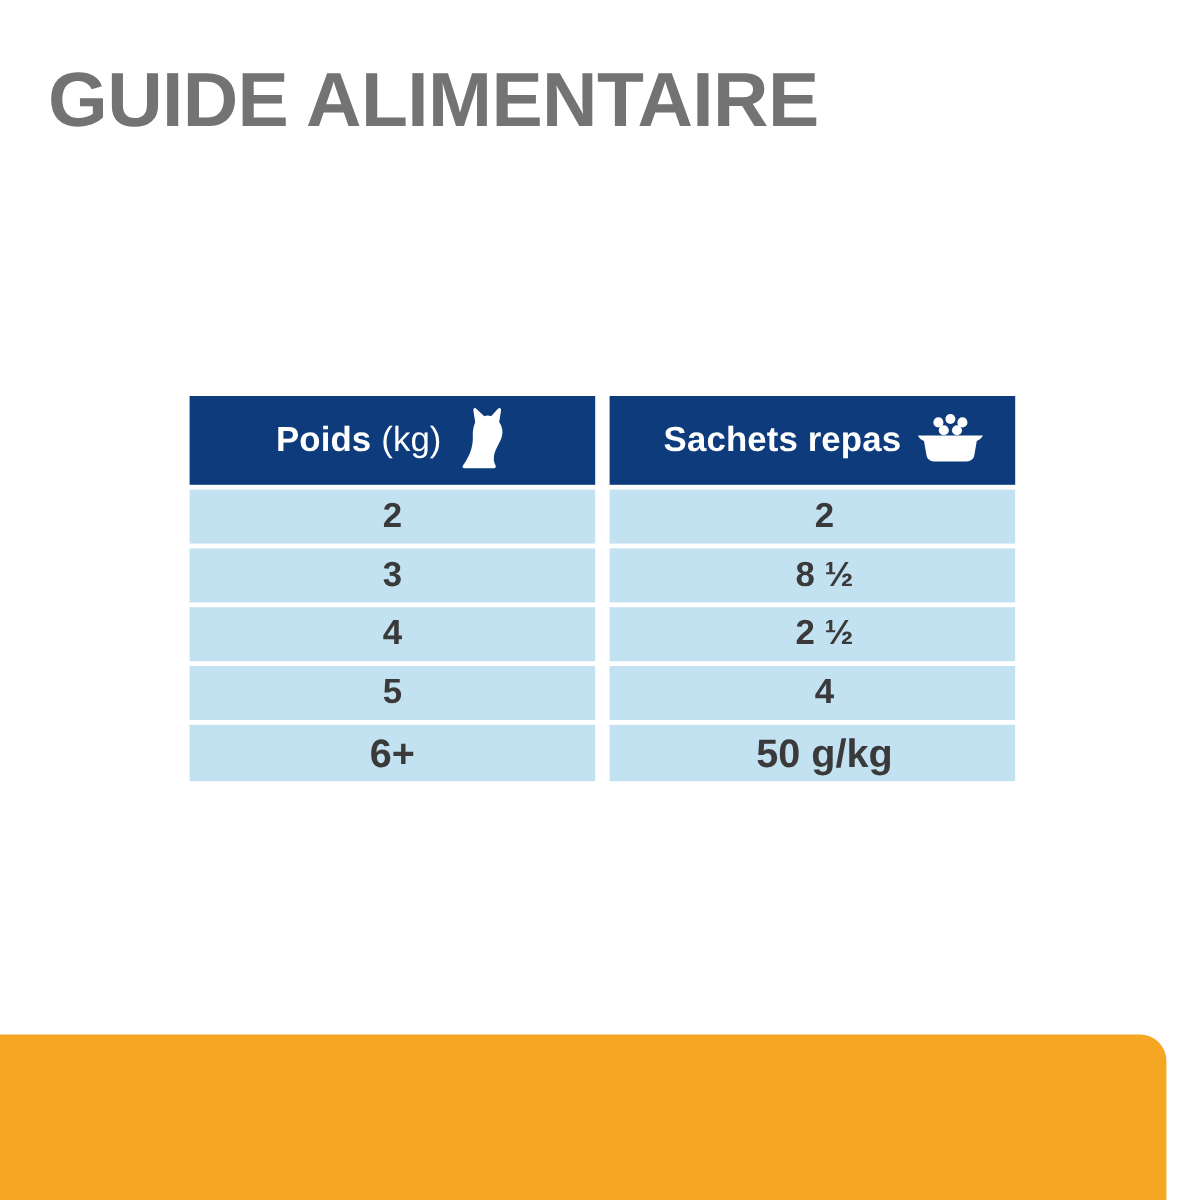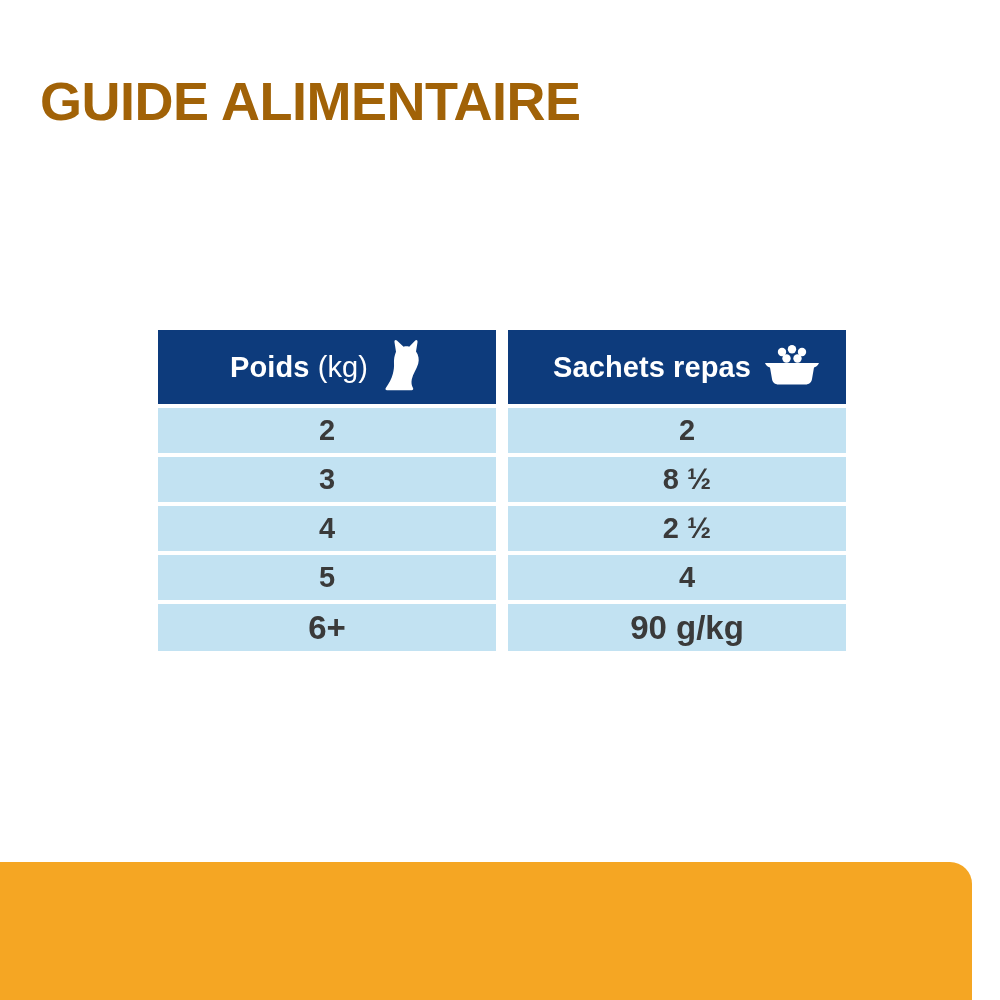--- a/index.html
+++ b/index.html
@@ -19,27 +19,27 @@
     position: relative;
     width: 1000px;
     height: 1000px;
     background: #ffffff;
   }
 
   
   .title {
     position: absolute;
     left: 40px;
-    top: 62px;
+    top: 44px;
     width: 930px;
-    font-size: 54px;
+    font-size: 64px;
     line-height: 78px;
     font-weight: 700;
     letter-spacing: -0.5px;
-    color: #a16207;
+    color: #737373;
     white-space: nowrap;
   }
 
   
   .table {
     position: absolute;
     left: 158px;
     top: 330px;
     width: 690px;
   }
@@ -163,20 +163,20 @@
     <div class="row body-row">
       <div class="cell col-weight">4</div>
       <div class="cell col-pouch">2 ½</div>
     </div>
     <div class="row body-row">
       <div class="cell col-weight">5</div>
       <div class="cell col-pouch">4</div>
     </div>
     <div class="row body-row last">
       <div class="cell col-weight">6+</div>
-      <div class="cell col-pouch">90 g/kg</div>
+      <div class="cell col-pouch">50 g/kg</div>
     </div>
 
   </div>
 
   <div class="footer-bar"></div>
 
 </div>
 
 </body></html>

